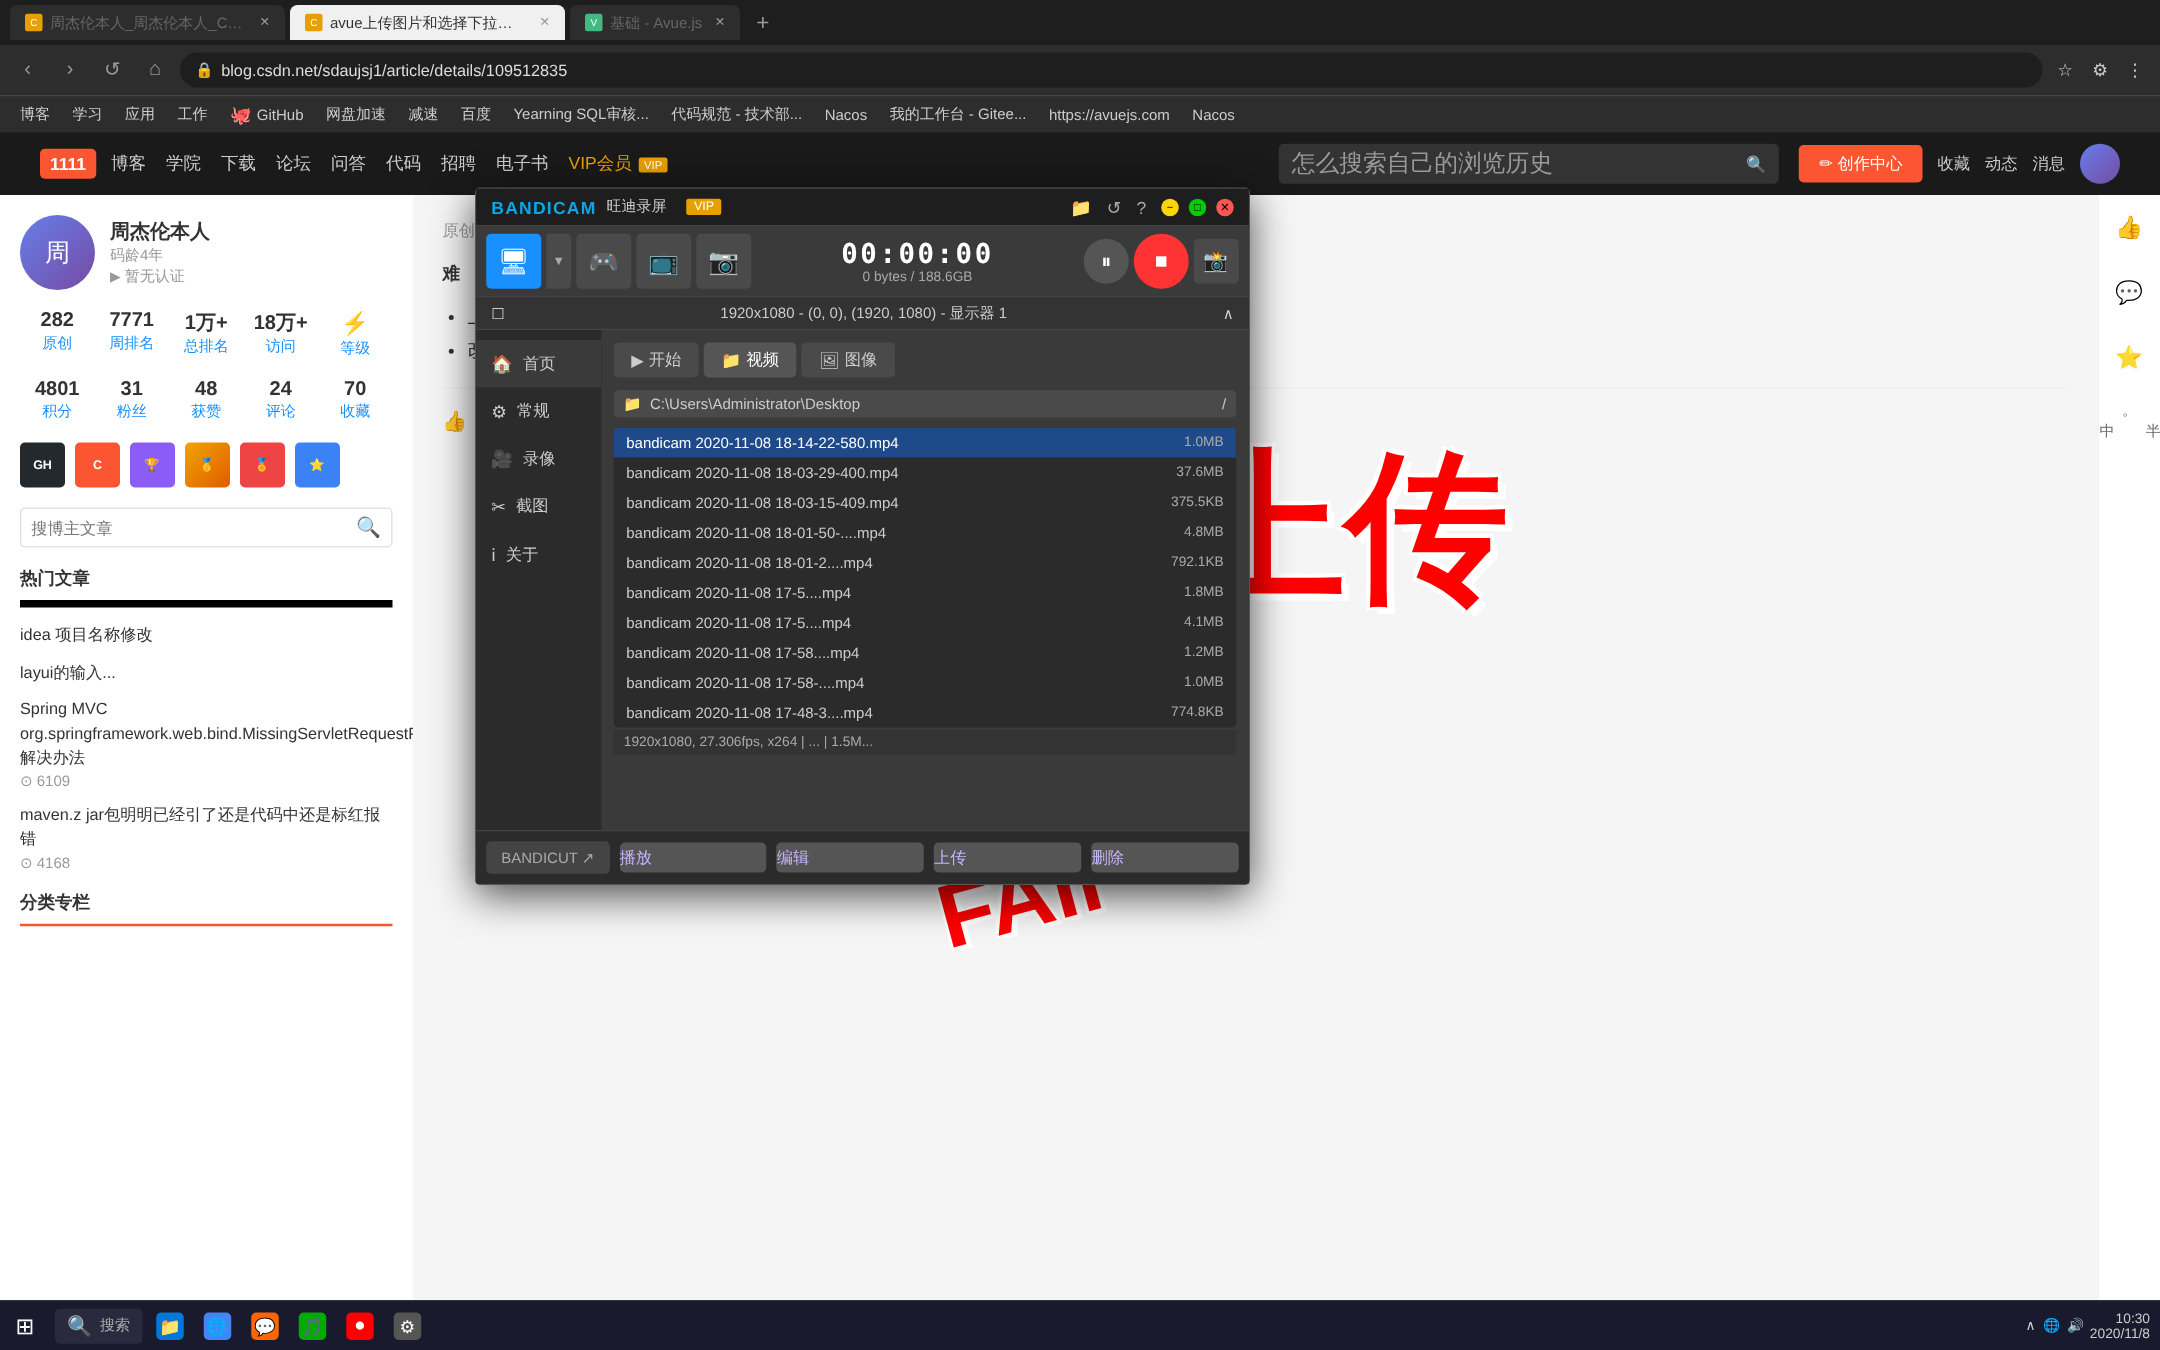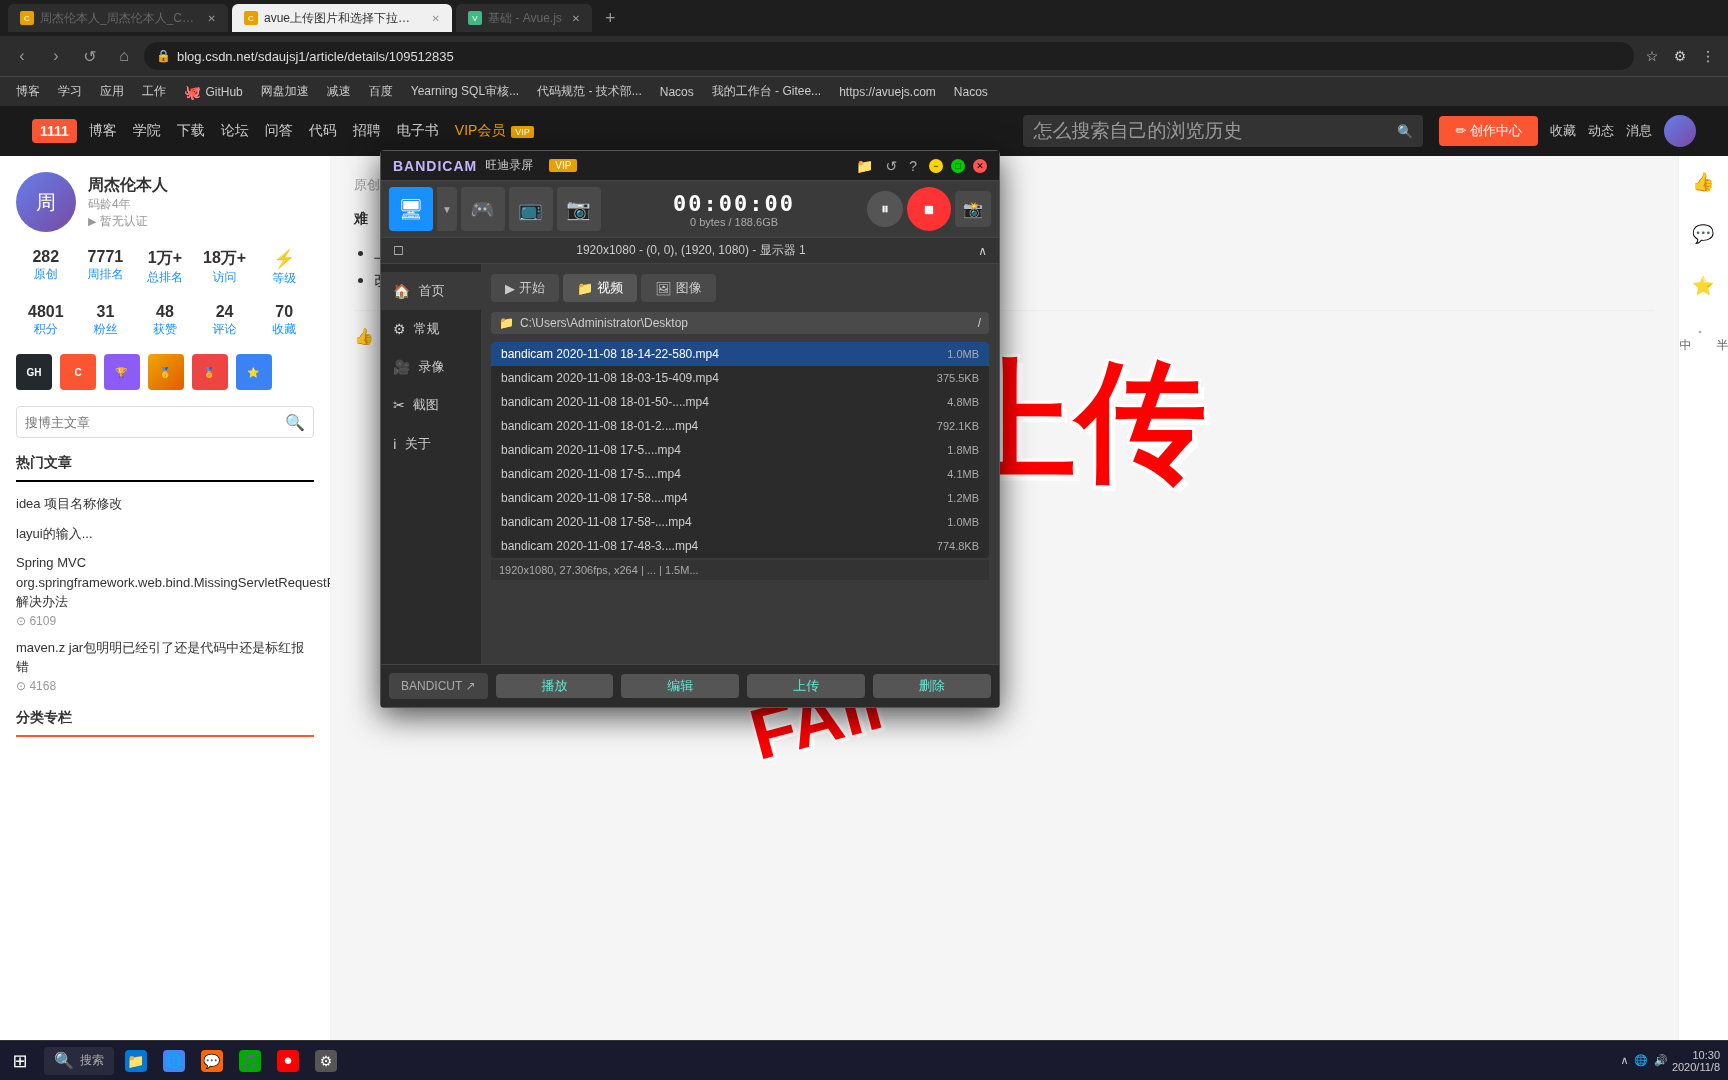--- a/index.html
+++ b/index.html
@@ -56,21 +56,21 @@
     .author-badges { display: flex; gap: 8px; margin-bottom: 16px; flex-wrap: wrap; }
     .badge { width: 36px; height: 36px; border-radius: 4px; display: flex; align-items: center; justify-content: center; font-size: 10px; font-weight: bold; }
     .b-github { background: #24292e; color: white; }
     .b-csdn { background: #fc5531; color: white; }
     .b-badge1 { background: #8b5cf6; color: white; }
     .b-badge2 { background: linear-gradient(135deg, #f0a500, #e05c00); color: white; }
     .b-badge3 { background: #ef4444; color: white; }
     .b-badge4 { background: #3b82f6; color: white; }
     .search-box { display: flex; align-items: center; height: 32px; border: 1px solid #ddd; border-radius: 4px; padding: 0 8px; margin-bottom: 16px; }
     .search-input { flex: 1; border: none; outline: none; font-size: 13px; color: #666; }
-    .hot-articles-title { font-size: 14px; font-weight: bold; color: #333; margin-bottom: 12px; padding-bottom: 8px; border-bottom: 2px solid #000000; }
+    .hot-articles-title { font-size: 14px; font-weight: bold; color: #333; margin-bottom: 12px; padding-bottom: 8px; border-bottom: 6px solid #000000; }
     .hot-article-item { margin-bottom: 10px; cursor: pointer; }
     .hot-article-title { font-size: 13px; color: #333; line-height: 1.5; }
     .hot-article-views { font-size: 12px; color: #999; margin-top: 2px; }
 
     
     .main-content { flex: 1; overflow-y: auto; padding: 20px 24px; position: relative; }
     .article-title-area { margin-bottom: 16px; }
     .article-bullet { margin: 10px 0 10px 20px; }
     .article-bullet li { margin-bottom: 8px; font-size: 15px; color: #333; }
 
@@ -84,21 +84,21 @@
     .action-icon { font-size: 16px; }
 
     
     .right-sidebar { width: 50px; background: white; display: flex; flex-direction: column; align-items: center; padding: 8px 0; gap: 16px; border-left: 1px solid #eee; }
     .right-sidebar-btn { width: 36px; height: 36px; display: flex; flex-direction: column; align-items: center; justify-content: center; cursor: pointer; }
     .right-sidebar-icon { font-size: 18px; color: #666; }
 
     
     .bandicam-overlay { position: fixed; top: 150px; left: 380px; width: 620px; background: #2b2b2b; border: 1px solid #555; border-radius: 4px; z-index: 100; box-shadow: 0 8px 32px rgba(0,0,0,0.7); }
     .bandicam-titlebar { display: flex; align-items: center; justify-content: space-between; padding: 6px 12px; background: #1e1e1e; border-bottom: 1px solid #444; }
-    .bandicam-logo { color: #c4b5fd; font-weight: bold; font-size: 14px; letter-spacing: 1px; }
+    .bandicam-logo { color: #0ea5e9; font-weight: bold; font-size: 14px; letter-spacing: 1px; }
     .bandicam-vip { background: #e8a000; color: white; font-size: 10px; padding: 1px 6px; border-radius: 2px; margin-left: 8px; }
     .bandicam-title-right { display: flex; gap: 12px; align-items: center; }
     .bandicam-winctrls { display: flex; gap: 8px; }
     .win-ctrl { width: 14px; height: 14px; border-radius: 50%; display: flex; align-items: center; justify-content: center; font-size: 9px; cursor: pointer; }
     .win-min { background: #ffd500; }
     .win-max { background: #00cc00; }
     .win-close { background: #ff5555; }
 
     .bandicam-toolbar { display: flex; align-items: center; gap: 4px; padding: 6px 8px; background: #3a3a3a; border-bottom: 1px solid #444; }
     .bdc-tool { display: flex; align-items: center; justify-content: center; width: 44px; height: 44px; border-radius: 4px; cursor: pointer; background: #4a4a4a; color: white; font-size: 20px; }
@@ -128,21 +128,21 @@
     .bdc-path-icon { font-size: 12px; }
 
     .bdc-filelist { background: #2b2b2b; border-radius: 4px; overflow: hidden; }
     .bdc-file-row { display: flex; align-items: center; justify-content: space-between; padding: 5px 10px; font-size: 12px; color: #ccc; cursor: pointer; }
     .bdc-file-row.selected { background: #1e4a8a; color: white; }
     .bdc-file-name { flex: 1; }
     .bdc-file-size { color: #aaa; font-size: 11px; }
 
     .bdc-bottom-bar { display: flex; gap: 8px; padding: 8px; background: #2b2b2b; border-top: 1px solid #444; align-items: center; }
     .bdc-bandicut { display: flex; align-items: center; gap: 4px; padding: 6px 12px; background: #444; border-radius: 4px; color: #aaa; font-size: 12px; cursor: pointer; }
-    .bdc-action-btn { flex: 1; padding: 3px 0; background: #555; border-radius: 4px; color: #5eead4; font-size: 13px; text-align: center; cursor: pointer; }
+    .bdc-action-btn { flex: 1; padding: 3px 0; background: #555; border-radius: 4px; color: #c4b5fd; font-size: 13px; text-align: left; cursor: pointer; }
 
     
     .taskbar { position: fixed; bottom: 0; width: 1728px; height: 40px; background: #1a1a2e; display: flex; align-items: center; border-top: 1px solid #333; z-index: 200; }
     .taskbar-start { width: 40px; height: 40px; display: flex; align-items: center; justify-content: center; color: white; font-size: 18px; cursor: pointer; }
     .taskbar-search { display: flex; align-items: center; gap: 6px; background: #2a2a3e; border-radius: 4px; height: 28px; padding: 0 10px; margin: 0 4px; }
     .taskbar-icons { display: flex; align-items: center; gap: 2px; }
     .taskbar-icon { width: 36px; height: 40px; display: flex; align-items: center; justify-content: center; cursor: pointer; }
     .taskbar-icon-img { width: 22px; height: 22px; border-radius: 4px; display: flex; align-items: center; justify-content: center; font-size: 14px; }
     .taskbar-right { margin-left: auto; display: flex; align-items: center; gap: 4px; padding-right: 8px; }
     .sys-tray { display: flex; align-items: center; gap: 6px; color: #ccc; font-size: 11px; }
@@ -529,20 +529,24 @@
         <span>C:\Users\Administrator\Desktop</span>
         <span style="margin-left:auto">/</span>
       </div>
 
       <div class="bdc-filelist">
         <div class="bdc-file-row selected">
           <span class="bdc-file-name">bandicam 2020-11-08 18-14-22-580.mp4</span>
           <span class="bdc-file-size">1.0MB</span>
         </div>
         <div class="bdc-file-row">
+          <span class="bdc-file-name">bandicam 2020-11-08 18-03-29-400.mp4</span>
+          <span class="bdc-file-size">37.6MB</span>
+        </div>
+        <div class="bdc-file-row">
           <span class="bdc-file-name">bandicam 2020-11-08 18-03-15-409.mp4</span>
           <span class="bdc-file-size">375.5KB</span>
         </div>
         <div class="bdc-file-row">
           <span class="bdc-file-name">bandicam 2020-11-08 18-01-50-....mp4</span>
           <span class="bdc-file-size">4.8MB</span>
         </div>
         <div class="bdc-file-row">
           <span class="bdc-file-name">bandicam 2020-11-08 18-01-2....mp4</span>
           <span class="bdc-file-size">792.1KB</span>

